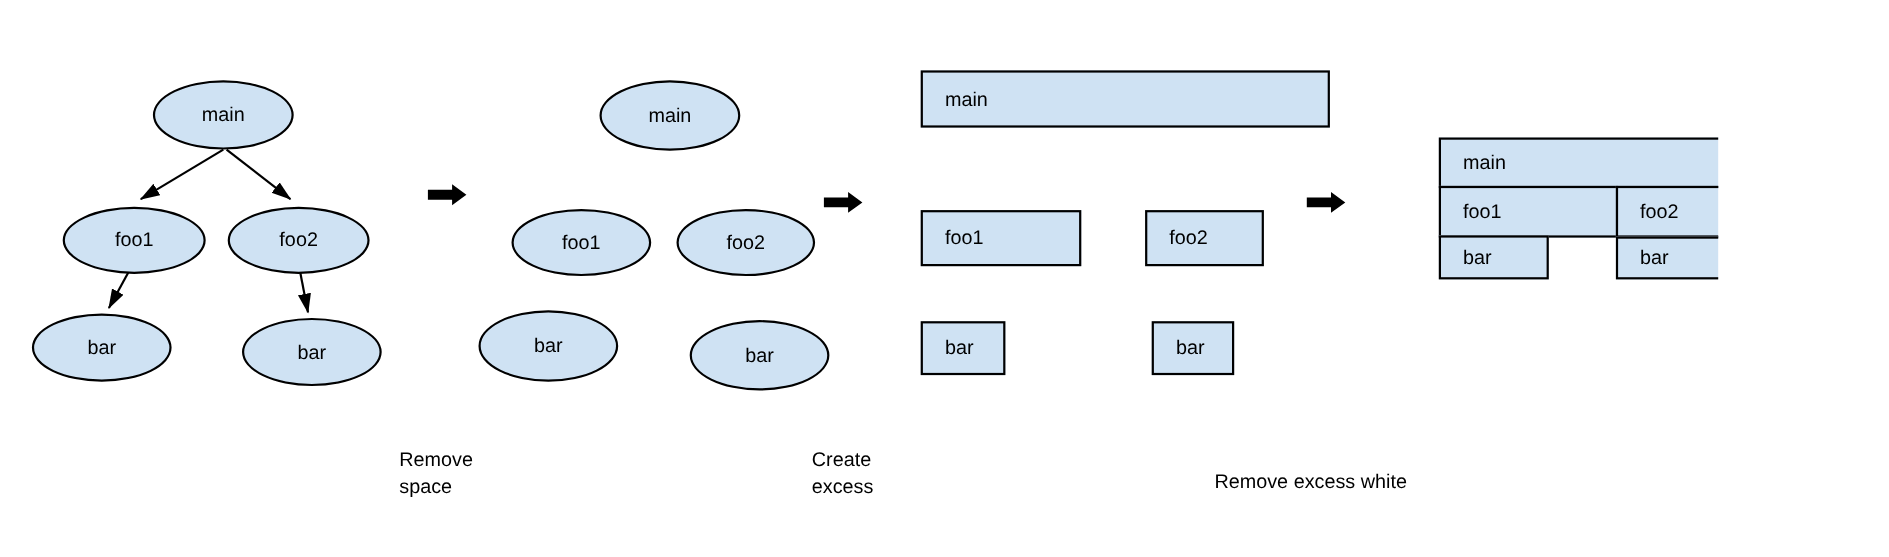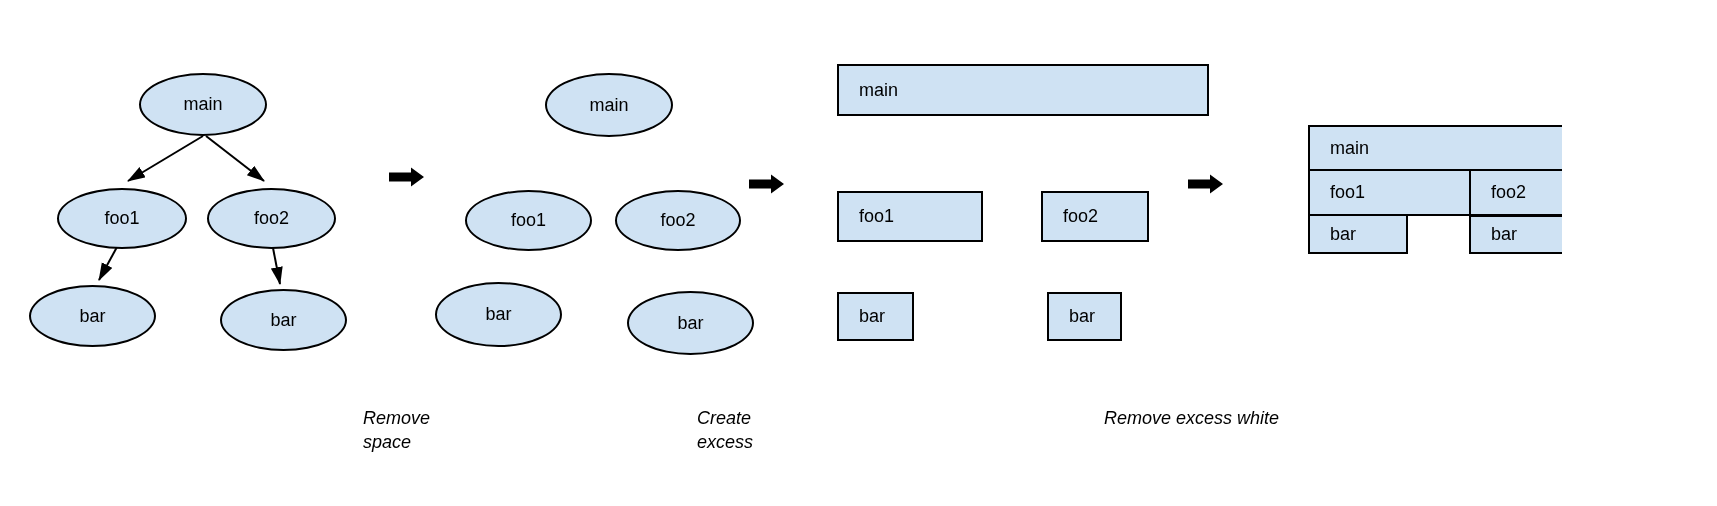--- a/index.html
+++ b/index.html
@@ -44,21 +44,21 @@
     justify-content: flex-start;
     padding-left: 20px;
   }
   .caption {
     position: absolute;
     font-size: 18px;
     line-height: 24px;
     color: #000000;
     white-space: nowrap;
   }
-  .caption span { display: block; font-style: italic; }
+  .caption span { display: block; }
 </style>
 </head>
 <body>
 
 <div class="canvas">
 
   <svg class="overlay" width="1717" height="506" viewBox="0 0 1717 506" aria-hidden="true">
     <defs>
       <marker id="arrowhead" markerWidth="12" markerHeight="10" refX="8.5" refY="3" orient="auto" markerUnits="strokeWidth">
         <path d="M0,0 L9,3 L0,6 Z" fill="currentColor"></path>
@@ -104,21 +104,21 @@
     <div class="frame" style="left:1308px; top:169px; width:163px; height:47px;">foo1</div>
     <div class="frame" style="left:1469px; top:169px; width:124px; height:47px;">foo2</div>
     <div class="frame" style="left:1308px; top:214px; width:100px; height:40px;">bar</div>
     <div class="frame" style="left:1469px; top:215px; width:100px; height:39px;">bar</div>
   </div>
 
   <div class="caption" style="left:363px; top:406px;">
     <span>Remove</span>
     <span>space</span>
   </div>
-  <div class="caption" style="left:697px; top:406px;">
+  <div class="caption" style="left:738px; top:406px;">
     <span>Create</span>
     <span>excess</span>
   </div>
-  <div class="caption" style="left:1104px; top:406px;">
+  <div class="caption" style="left:1104px; top:426px;">
     <span>Remove excess white</span>
   </div>
 
 </div>
 
 </body></html>

